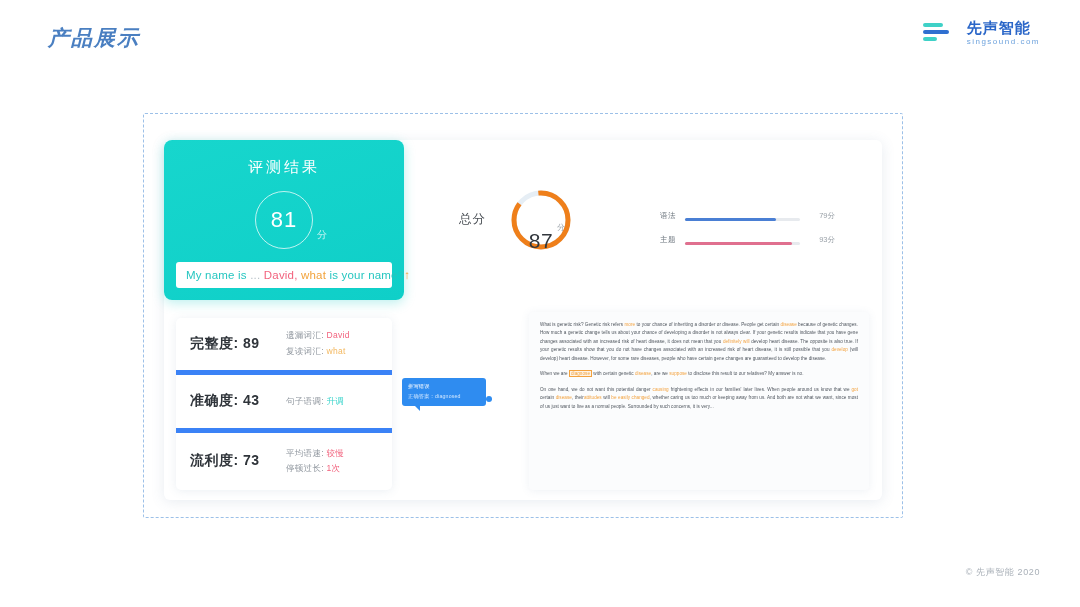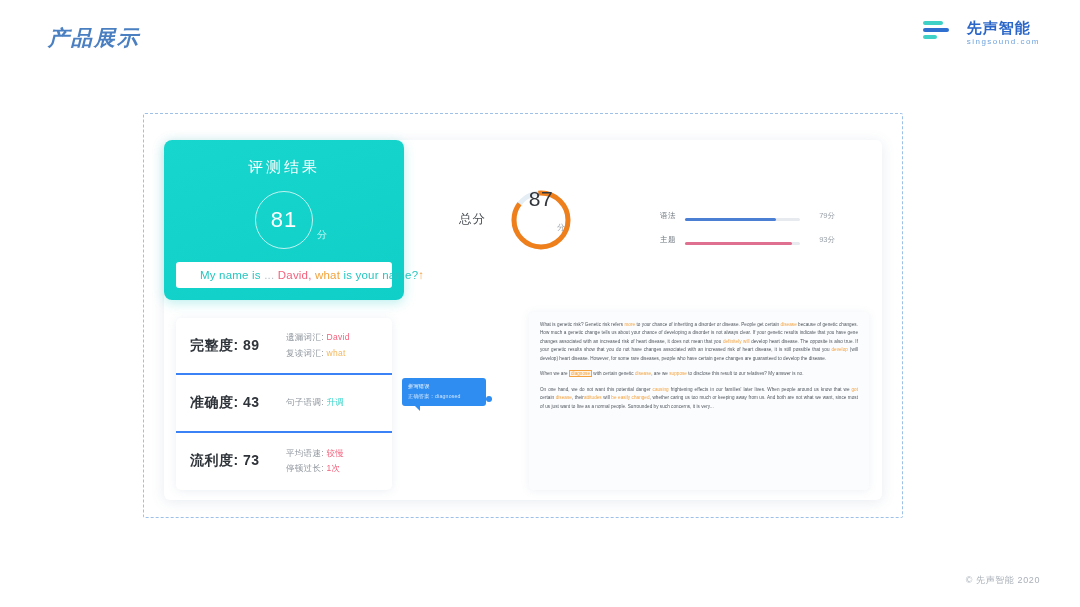--- a/index.html
+++ b/index.html
@@ -11,21 +11,21 @@
   }
   .page { position: relative; width: 1080px; height: 607px; background:#fff; }
 
   
   .page-title {
     position: absolute; left: 48px; top: 24px;
     font-size: 21px; font-weight: 700; letter-spacing: 2px;
     color: #4a7fc1;
     font-style: italic;
   }
-  .brand { position:absolute; right: 40px; top: 20px; display:flex; align-items:flex-start; gap:18px; }
+  .brand { position:absolute; right: 40px; top: 20px; display:flex; align-items:flex-end; gap:18px; }
   .brand-mark { width: 26px; height: 24px; position: relative; }
   .brand-mark i { position:absolute; left:0; height:4px; border-radius:2px; display:block; }
   .brand-mark i:nth-child(1){ top:1px;  width:20px; background:#3fd1c7; }
   .brand-mark i:nth-child(2){ top:8px;  width:26px; background:#2f6fd0; }
   .brand-mark i:nth-child(3){ top:15px; width:14px; background:#3fd1c7; }
   .brand-text { line-height: 1; }
   .brand-cn { font-size: 15px; font-weight: 700; color:#2a66c8; letter-spacing:1px; }
   .brand-en { font-size: 8px; color:#6fa3dd; letter-spacing:1.5px; margin-top:3px; }
 
   
@@ -56,55 +56,55 @@
     margin: 14px auto 0 auto;
     display:flex; align-items:center; justify-content:center;
     position: relative;
   }
   .score-ring .val { font-size:22px; font-weight:400; color:#fff; letter-spacing:1px; }
   .score-ring .unit { position:absolute; right:-15px; bottom:6px; font-size:10px; color:rgba(255,255,255,0.8); }
 
   .sentence-box {
     position:absolute; left:12px; right:12px; bottom:12px;
     background:#fff; border-radius:3px;
-    padding:7px 24px; text-align:center;
+    padding:7px 10px; text-align:center;
     font-size:11.5px; letter-spacing:0.2px; white-space:nowrap;
   }
   .w-ok   { color:#25c6c0; }
   .w-dim  { color:#b9c2c8; }
   .w-miss { color:#f2637e; }
   .w-rep  { color:#f2a33c; }
   .w-arrow{ color:#f2a33c; }
 
   
   .total-label { position:absolute; left:459px; top:211px; font-size:12.5px; color:#4a4f55; letter-spacing:1px; }
   .donut { position:absolute; left:508px; top:187px; width:66px; height:66px; }
   .donut .center {
-    position:absolute; inset:0; display:flex; align-items:flex-start; justify-content:center;
+    position:absolute; inset:0; display:flex; align-items:flex-end; justify-content:center;
   }
   .donut .num { font-size:21px; color:#32373d; font-weight:400; letter-spacing:0.5px; }
   .donut .unit { position:absolute; right:9px; bottom:20px; font-size:8px; color:#9aa1a8; }
 
   
   .bars { position:absolute; left:660px; top:203px; width:175px; }
   .bar-row { display:flex; align-items:flex-end; height:18px; margin-bottom:6px; }
   .bar-label { width:22px; font-size:7.5px; color:#6c757e; letter-spacing:0.5px; flex:none; }
   .bar-track { flex:1; height:3px; background:#e7eaee; border-radius:2px; margin:0 9px 0 3px; position:relative; }
   .bar-fill  { position:absolute; left:0; top:0; height:3px; border-radius:2px; }
   .bar-val { width:26px; text-align:right; font-size:7.5px; color:#9aa1a8; flex:none; }
 
   
   .metrics {
     position:absolute; left:176px; top:318px; width:216px; height:172px;
     background:#fff; border-radius:5px;
     box-shadow: 0 1px 10px rgba(90,120,160,0.12);
   }
   .metric-row {
     height: 57.3px; display:flex; align-items:center; padding: 0 14px 0 14px;
-    border-bottom: 2px solid #3b82f6;
+    border-bottom: 5px solid #3b82f6;
   }
   .metric-row:last-child { border-bottom:none; }
   .metric-main { font-size:14px; color:#2f343a; font-weight:700; width:96px; flex:none; letter-spacing:0.5px; }
   .metric-side { font-size:8.5px; color:#8d949c; line-height:1.85; letter-spacing:0.3px; }
   .v-pink { color:#f2637e; }
   .v-orange { color:#f3b860; }
   .v-teal { color:#3ad4cb; }
 
   
   .essay {
@@ -136,21 +136,21 @@
   .tip-line {
     position:absolute; left:448px; top:399px; width:44px; height:1px; background:#9dc5f2;
   }
   .tip-dot {
     position:absolute; left:486px; top:396px; width:6px; height:6px; border-radius:50%;
     background:#2f8cf0;
   }
 
   
   .footer {
-    position:absolute; right:40px; bottom:20px;
+    position:absolute; right:40px; bottom:28px;
     font-size:9px; color:#a9b0b8; letter-spacing:0.6px;
   }
 </style>
 </head>
 <body>
 
 <div class="page">
 
   <div class="page-title">产品展示</div>
 

